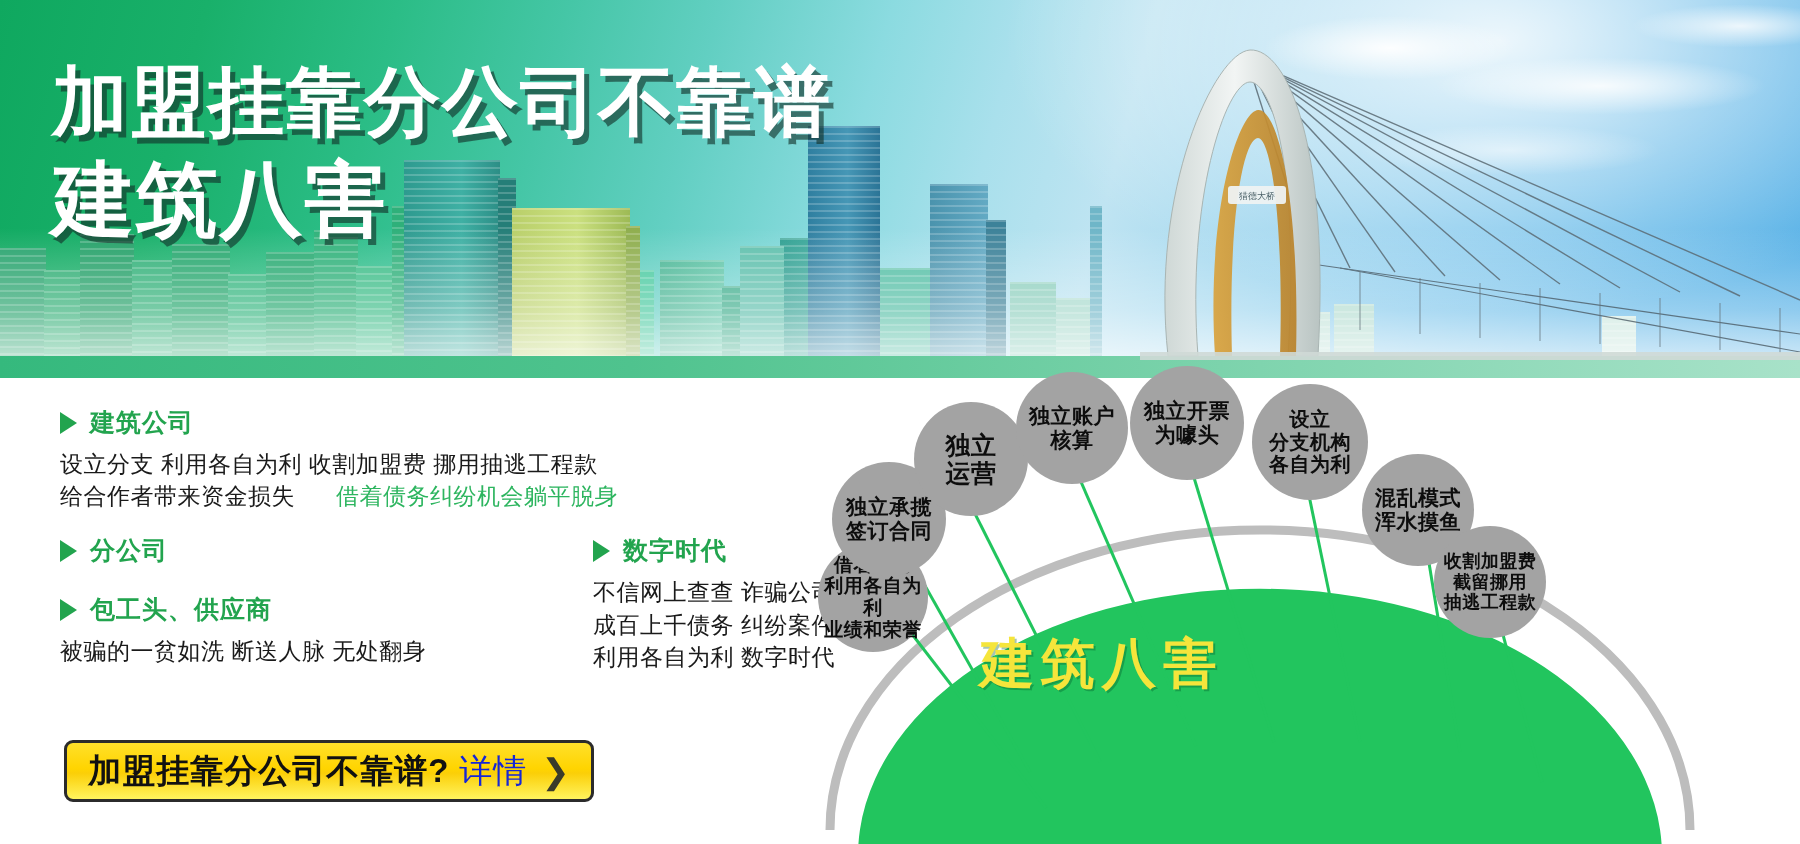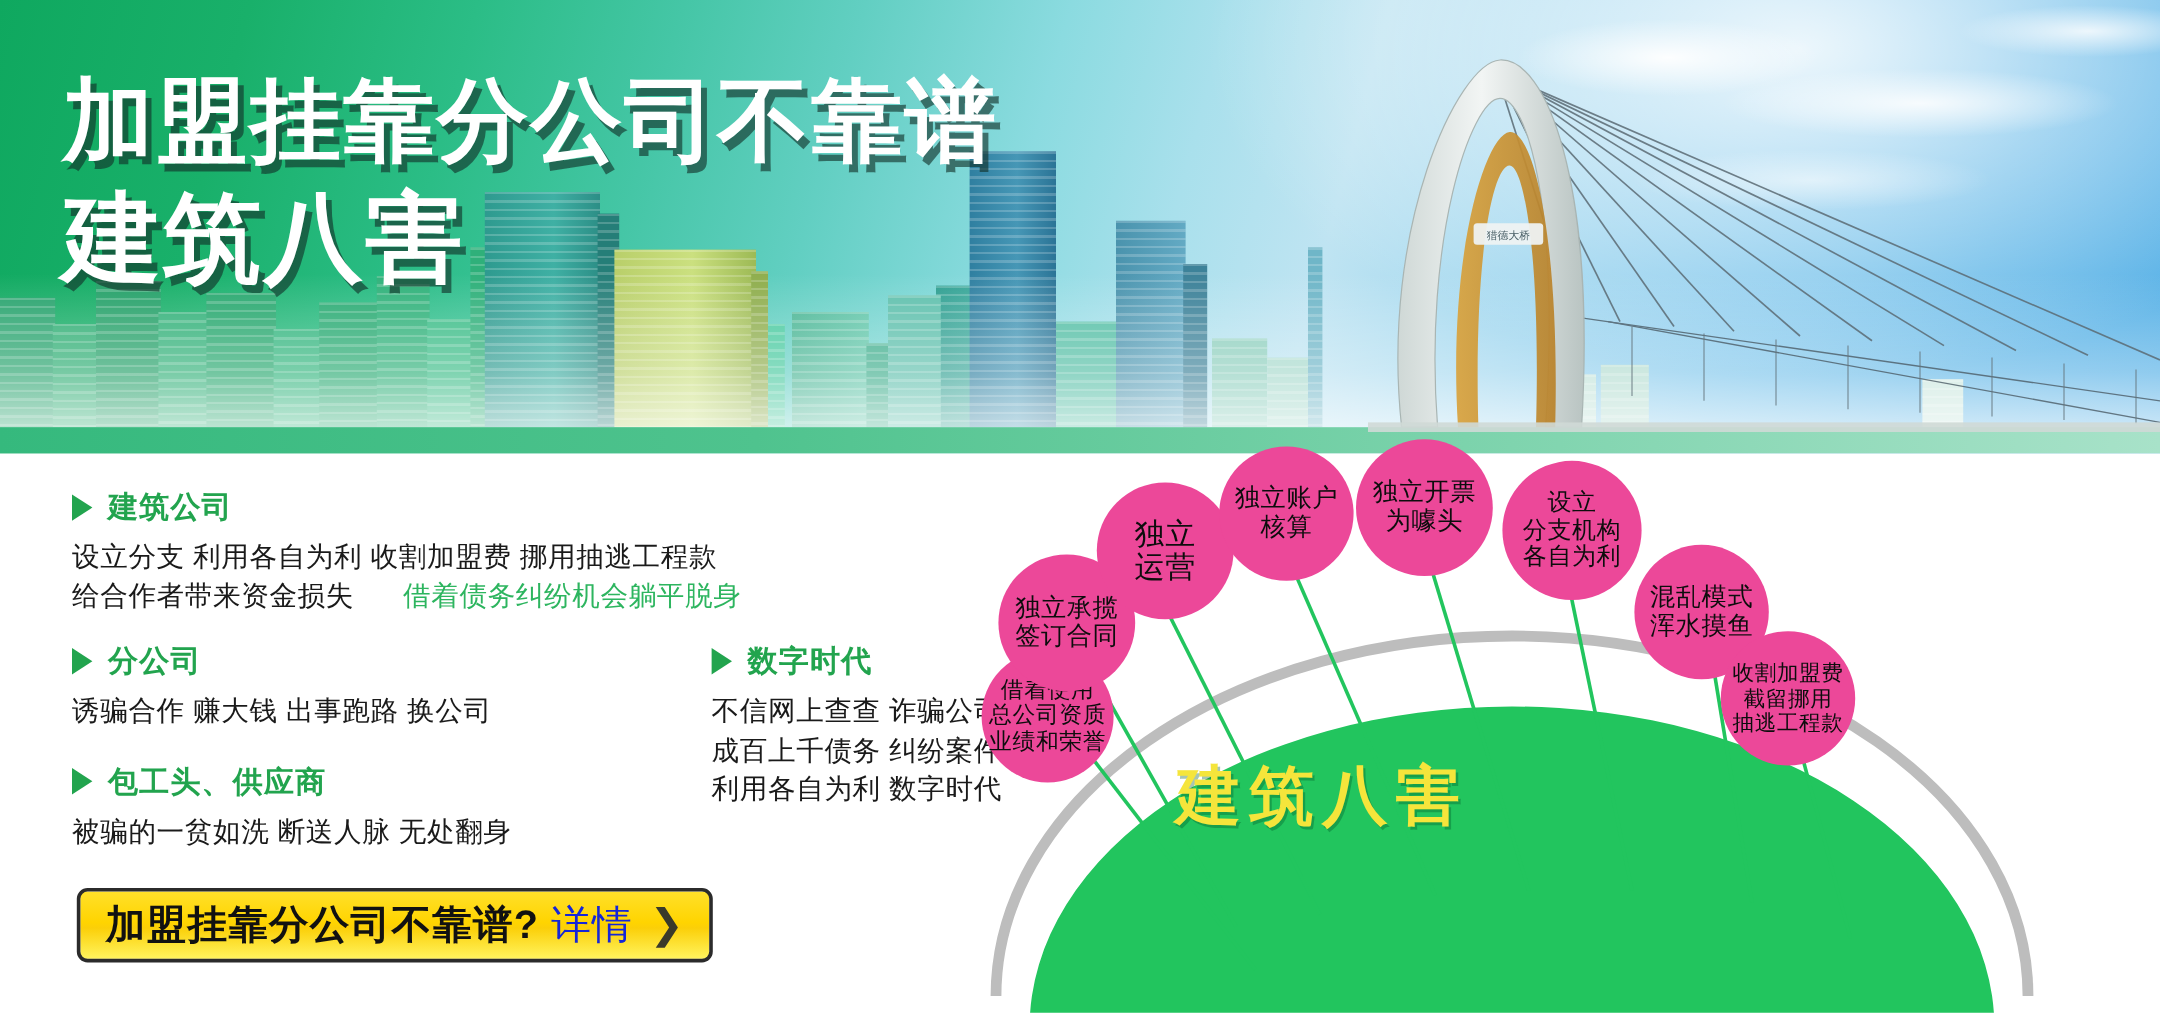--- a/index.html
+++ b/index.html
@@ -54,23 +54,23 @@
     border:3px solid #2b2b2b;border-radius:9px;
     background:linear-gradient(to bottom,#ffe02a 0%,#ffd400 46%,#fbcf08 54%,#fff45e 100%);
     display:flex;align-items:center;justify-content:center;gap:10px;box-sizing:border-box;}
   .cta-text{font-size:33px;font-weight:700;color:#111;letter-spacing:1px;}
   .cta-link{font-size:33px;font-weight:400;color:#1526d8;letter-spacing:1px;}
   .cta-arrow{font-size:34px;color:#3a3a2a;font-weight:300;line-height:1;margin-left:4px;}
 
   
   .diagram{position:absolute;left:800px;top:0;width:1000px;height:466px;}
   .diagram svg{position:absolute;left:0;top:0;}
-  .bubble{position:absolute;border-radius:50%;background:#ec4899;
+  .bubble{position:absolute;border-radius:50%;background:#a3a3a3;
     display:flex;align-items:center;justify-content:center;text-align:center;
-    color:#0d0d0d;font-weight:400;line-height:1.14;letter-spacing:.5px;z-index:3;}
+    color:#0d0d0d;font-weight:700;line-height:1.14;letter-spacing:.5px;z-index:3;}
   .dome-label{position:absolute;z-index:4;color:#f5e53b;font-weight:700;
     font-size:54px;letter-spacing:7px;text-shadow:2px 2px 0 rgba(0,90,40,.35);}
 </style>
 </head>
 <body>
 
 <div class="hero">
   <div class="hero-sky"></div>
   <div class="hero-clouds"></div>
 
@@ -191,21 +191,20 @@
         <span style="display:inline-block;width:34px;"></span><span class="g">借着债务纠纷机会躺平脱身</span>
       </div>
     </div>
 
     <div class="two-col">
       <div class="sec" style="margin-bottom:18px;">
         <div class="sec-head">
           <span class="tri"></span>
           <span class="sec-title">分公司</span>
         </div>
-        <div class="sec-body">诱骗合作 赚大钱     出事跑路 换公司</div>
       </div>
 
       <div class="col-right">
         <div class="sec-head">
           <span class="tri"></span>
           <span class="sec-title">数字时代</span>
         </div>
         <div class="sec-body">不信网上查查 诈骗公司</div>
         <div class="sec-body">成百上千债务 纠纷案件</div>
         <div class="sec-body">利用各自为利 数字时代</div>
@@ -243,21 +242,21 @@
         <path d="M382 48 L474 352"></path>
         <path d="M500 62 L560 352"></path>
         <path d="M620 118 L660 362"></path>
         <path d="M688 188 L742 392"></path>
       </g>
     </svg>
 
     <div class="bubble" style="left:18px;top:152px;width:110px;height:110px;font-size:19px;">
       <div>
         <div>借着使用</div>
-        <div>总公司资质</div>
+        <div>利用各自为利</div>
         <div>业绩和荣誉</div>
       </div>
     </div>
 
     <div class="bubble" style="left:32px;top:72px;width:114px;height:114px;font-size:21px;">
       <div>
         <div>独立承揽</div>
         <div>签订合同</div>
       </div>
     </div>

